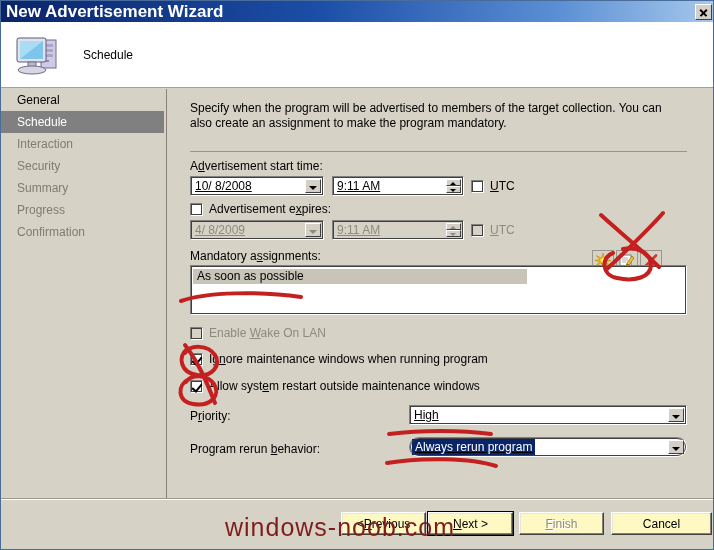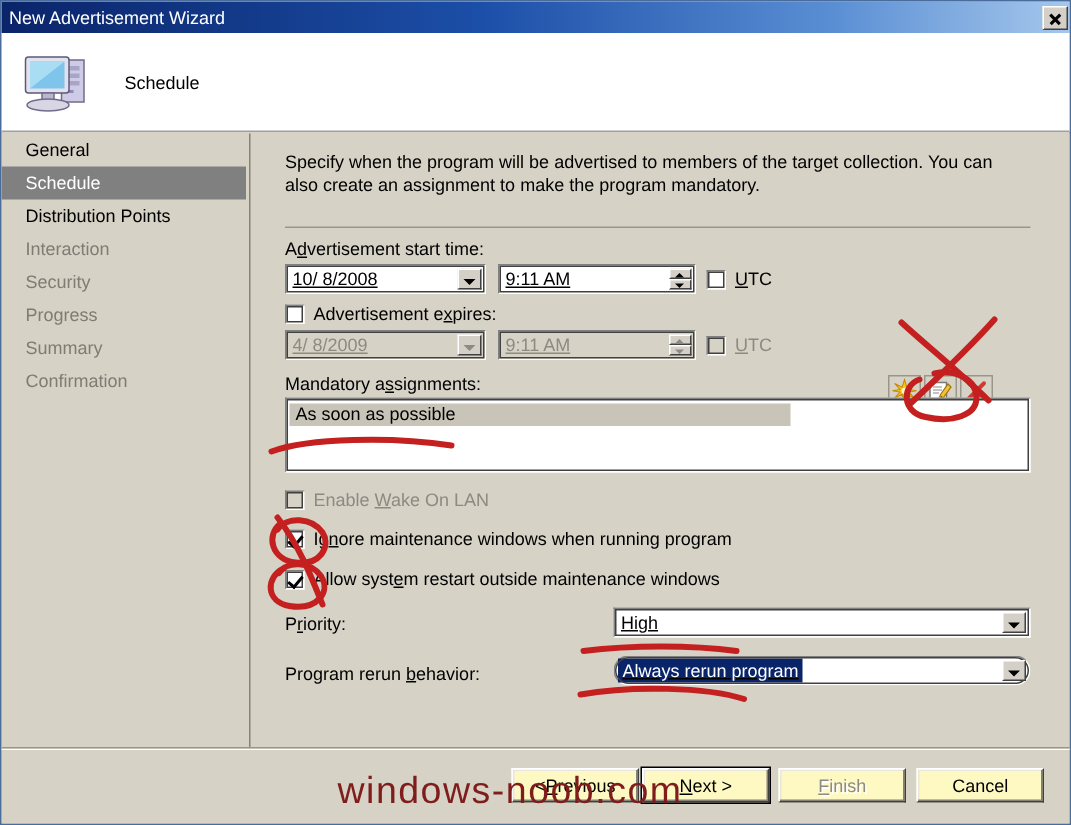--- a/index.html
+++ b/index.html
@@ -27,22 +27,22 @@
     left: 0; top: 0;
     width: 714px;
     height: 21px;
     background: linear-gradient(to right, #0a246a 0%, #1c4fa8 45%, #5b8fd4 78%, #a6c8ec 100%);
     display: flex;
     align-items: center;
     box-sizing: border-box;
   }
   .titlebar-text {
     color: #ffffff;
-    font-size: 12px;
-    font-weight: normal;
+    font-size: 17px;
+    font-weight: bold;
     padding-left: 5px;
     letter-spacing: 0px;
     white-space: nowrap;
   }
   .titlebar-spacer { flex: 1; }
   .close-btn {
     width: 17px;
     height: 16px;
     margin-right: 3px;
     background: #d4d0c8;
@@ -387,25 +387,24 @@
         <rect x="15" y="30" width="8" height="5" fill="#b9b6cd" stroke="#6f6c8c" stroke-width="1"></rect>
         <ellipse cx="19" cy="38" rx="14" ry="4" fill="#d8d6e4" stroke="#6f6c8c" stroke-width="1"></ellipse>
       </svg>
     </div>
     <div class="header-title">Schedule</div>
   </div>
 
   <div class="sidebar">
     <div class="side-item done">General</div>
     <div class="side-item active">Schedule</div>
-    <div class="side-item done">Distribution Points</div>
     <div class="side-item">Interaction</div>
     <div class="side-item">Security</div>
+    <div class="side-item">Summary</div>
     <div class="side-item">Progress</div>
-    <div class="side-item">Summary</div>
     <div class="side-item">Confirmation</div>
   </div>
 
   <div class="main">
 
     <div class="intro">Specify when the program will be advertised to members of the target collection. You can also create an assignment to make the program mandatory.</div>
     <div class="sep"></div>
 
     <div class="lbl" style="left:22px; top:70px;">A<u>d</u>vertisement start time:</div>
 
@@ -511,21 +510,21 @@
       <span class="fv" style="background:#0a246a; color:#ffffff; padding:1px 3px; margin-left:2px;">Always rerun program</span>
       <div class="dropbtn"></div>
     </div>
 
   </div>
 
   <div class="footer">
     <div class="btn" style="left:340px; width:85px;">&lt; <u>P</u>revious</div>
     <div class="btn default" style="left:427px; width:85px;"><u>N</u>ext &gt;</div>
     <div class="btn disabled" style="left:518px; width:85px;"><u>F</u>inish</div>
-    <div class="btn" style="left:610px; width:85px;">Cancel</div>
+    <div class="btn" style="left:610px; width:101px;">Cancel</div>
   </div>
 
   <div class="watermark">windows-noob.com</div>
 
   <svg class="annot" viewBox="0 0 714 550">
     <g stroke="#c42020" fill="none" stroke-width="4" stroke-linecap="round">
 
       <path d="M600 214 C 615 228, 640 248, 658 266"></path>
       <path d="M662 212 C 648 228, 625 250, 606 268"></path>
 

